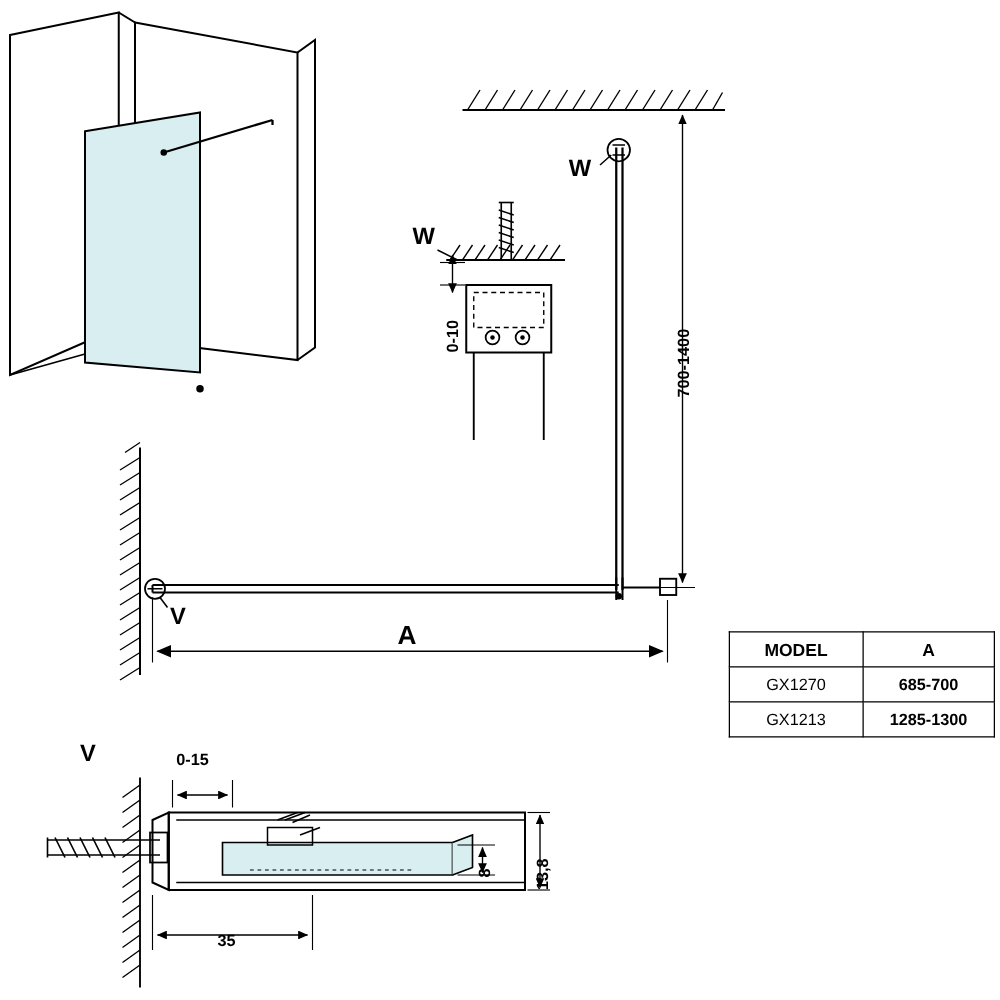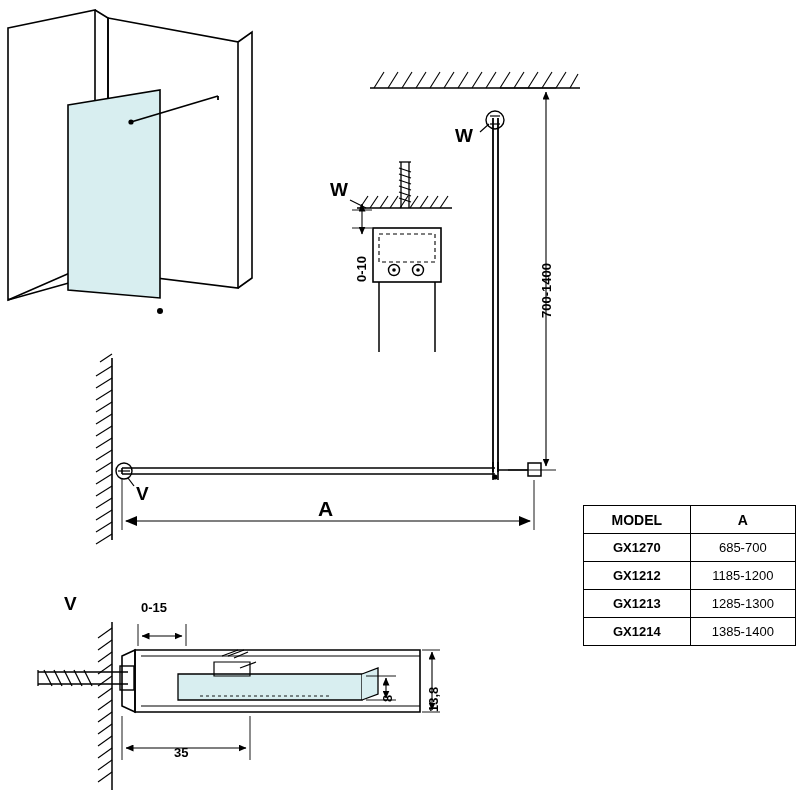--- a/index.html
+++ b/index.html
@@ -50,22 +50,22 @@
     border: 1px solid #000000;
     height: 27px;
     padding: 0 6px;
     text-align: center;
     vertical-align: middle;
   }
   #model-table th {
     font-weight: bold;
     font-size: 14px;
   }
-  #model-table td.model-cell { font-weight: bold; }
-  #model-table td.a-cell { font-weight: normal; }
+  #model-table td.model-cell { font-weight: normal; }
+  #model-table td.a-cell { font-weight: bold; }
   #model-table col.c1 { width: 107px; }
   #model-table col.c2 { width: 106px; }
 </style>
 </head>
 <body>
 
 <svg id="sheet" viewBox="0 0 800 800">
   <defs>
     <marker id="arrR" markerWidth="12" markerHeight="10" refX="11" refY="5" orient="auto" markerUnits="userSpaceOnUse">
       <path d="M0,0 L12,5 L0,10 z" fill="#000"></path>
@@ -346,25 +346,17 @@
       <th>MODEL</th>
       <th>A</th>
     </tr>
   </thead>
   <tbody>
     <tr>
       <td class="model-cell">GX1270</td>
       <td class="a-cell">685-700</td>
     </tr>
     <tr>
-      <td class="model-cell">GX1212</td>
-      <td class="a-cell">1185-1200</td>
-    </tr>
-    <tr>
       <td class="model-cell">GX1213</td>
       <td class="a-cell">1285-1300</td>
     </tr>
-    <tr>
-      <td class="model-cell">GX1214</td>
-      <td class="a-cell">1385-1400</td>
-    </tr>
   </tbody>
 </table>
 
 </body></html>

